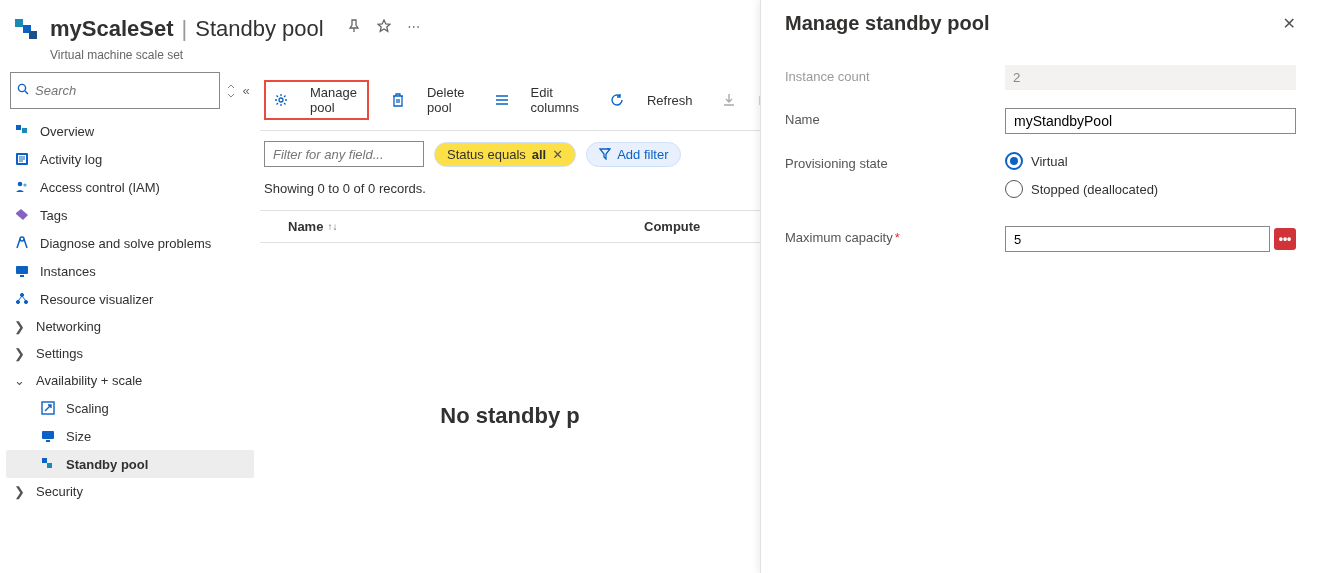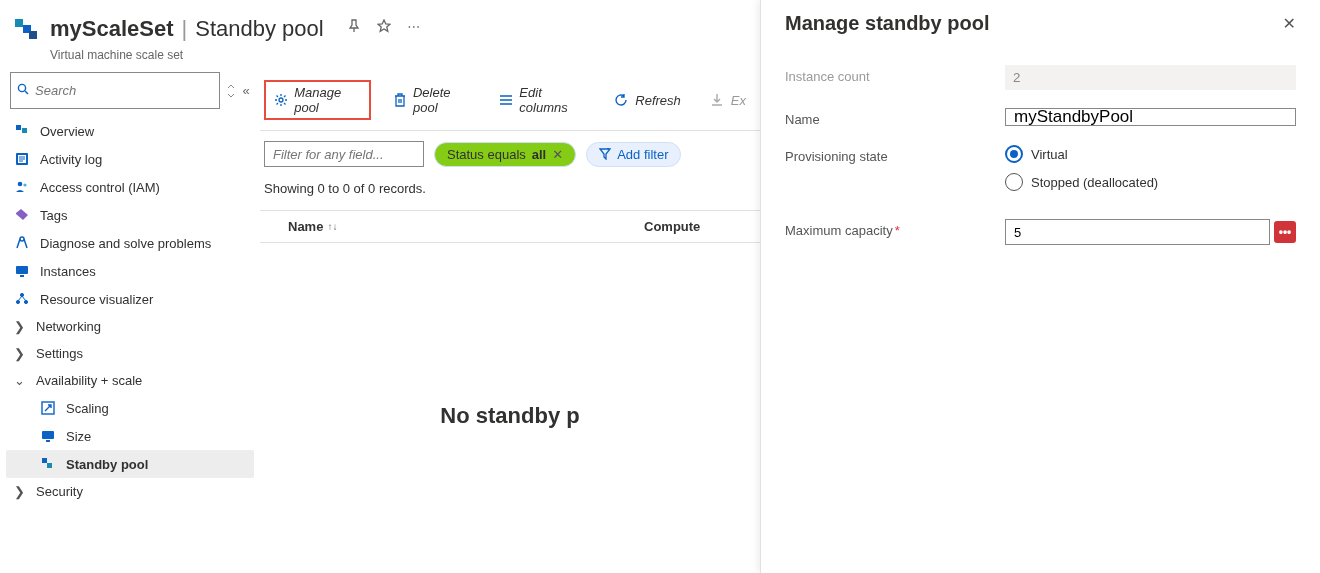--- a/index.html
+++ b/index.html
@@ -30,29 +30,29 @@
   
   .nav { display: flex; flex-direction: column; }
   .nav-item { display: flex; align-items: center; gap: 10px; padding: 6px 8px; cursor: pointer; border-radius: 2px; }
   .nav-item .ico { width: 16px; height: 16px; display:flex; align-items:center; justify-content:center; flex-shrink:0;}
   .nav-item.active { background: #ededed; font-weight: 600; }
   .nav-item.sub { padding-left: 34px; }
   .nav-chevron { width:12px; color:#555; }
 
   
   .toolbar { display: flex; align-items: center; gap: 16px; padding: 10px 8px 10px 4px; border-bottom: 1px solid #e1e1e1; }
-  .tb-btn { display: flex; align-items: center; gap: 6px; cursor: pointer; padding: 4px 6px; font-style: italic; }
+  .tb-btn { display: flex; align-items: center; gap: 22px; cursor: pointer; padding: 4px 6px; }
   .tb-btn .tico { width:16px; height:16px; display:flex; align-items:center; justify-content:center; }
   .tb-btn.highlight { border: 2px solid #e74c3c; padding: 3px 8px; }
   .tb-disabled { color: #999; }
 
   
   .filter-row { display: flex; align-items: center; gap: 10px; padding: 10px 4px; }
   .filter-input { border: 1px solid #8a8886; padding: 4px 8px; width: 160px; height: 26px; font-style: italic; color:#666; font-size:13px; }
-  .pill { display: flex; align-items: center; gap: 6px; background: #84cc16; border-radius: 14px; padding: 4px 12px; font-size: 13px; border:1px solid #d0e0f8;}
+  .pill { display: flex; align-items: center; gap: 6px; background: #fde047; border-radius: 14px; padding: 4px 12px; font-size: 13px; border:1px solid #d0e0f8;}
   .pill .x { color:#555; cursor:pointer; }
   .pill-add { background: #e8f0fe; color:#0b62c4; cursor:pointer; }
   .pill-add .pico { color:#0b62c4; display:flex; }
 
   .showing { padding: 4px 4px 14px; font-size: 13px;}
 
   
   .tbl-head { display: flex; align-items: center; border-top: 1px solid #e1e1e1; border-bottom: 1px solid #e1e1e1; padding: 8px 4px; font-size: 13px; font-weight:600; color:#333;}
   .col-name { width: 380px; padding-left: 24px; display:flex; align-items:center; gap:4px;}
   .col-compute { flex: 1; }
@@ -65,21 +65,21 @@
 
   
   .panel-head { display:flex; align-items:flex-start; justify-content:space-between; margin-bottom: 30px;}
   .panel-head h1 { font-size: 20px; font-weight: 600; }
   .panel-close { font-size: 16px; color:#555; cursor:pointer; margin-top:2px;}
   .form-row { display: flex; align-items: flex-start; margin-bottom: 18px; font-size: 13px;}
   .form-lbl { width: 220px; color:#555; padding-top:4px;}
   .form-lbl.muted { color:#9a9a9a;}
   .form-ctl { flex:1; }
   .txt-disabled { background: #f3f2f1; border: none; padding: 5px 8px; width: 100%; color:#888; }
-  .txt { border: 1px solid #8a8886; padding: 4px 8px; width: 100%; font-size:17px; height: 18px; }
+  .txt { border: 1px solid #8a8886; padding: 4px 8px; width: 100%; font-size:14px; height: 26px; }
   .radio-row { display:flex; align-items:center; gap:8px; margin-bottom:10px; cursor:pointer;}
   .radio { width:18px; height:18px; border-radius:50%; border:1px solid #555; display:flex; align-items:center; justify-content:center;}
   .radio.sel { border:2px solid #0b62c4;}
   .radio.sel::after { content:''; width:8px; height:8px; border-radius:50%; background:#0b62c4;}
   .req { color:#d13438; margin-left: 2px;}
   .cap-row { display:flex; align-items:center; }
   .cap-input { border:1px solid #8a8886; padding:4px 8px; flex:1; font-size:13px; height:26px;}
   .cap-err { width:22px; height:22px; background:#d13438; color:#fff; border-radius:3px; display:flex; align-items:center; justify-content:center; margin-left:4px; font-size:12px; font-weight:700;}
   .az-teal{ color:#0b62c4;}
 </style>

